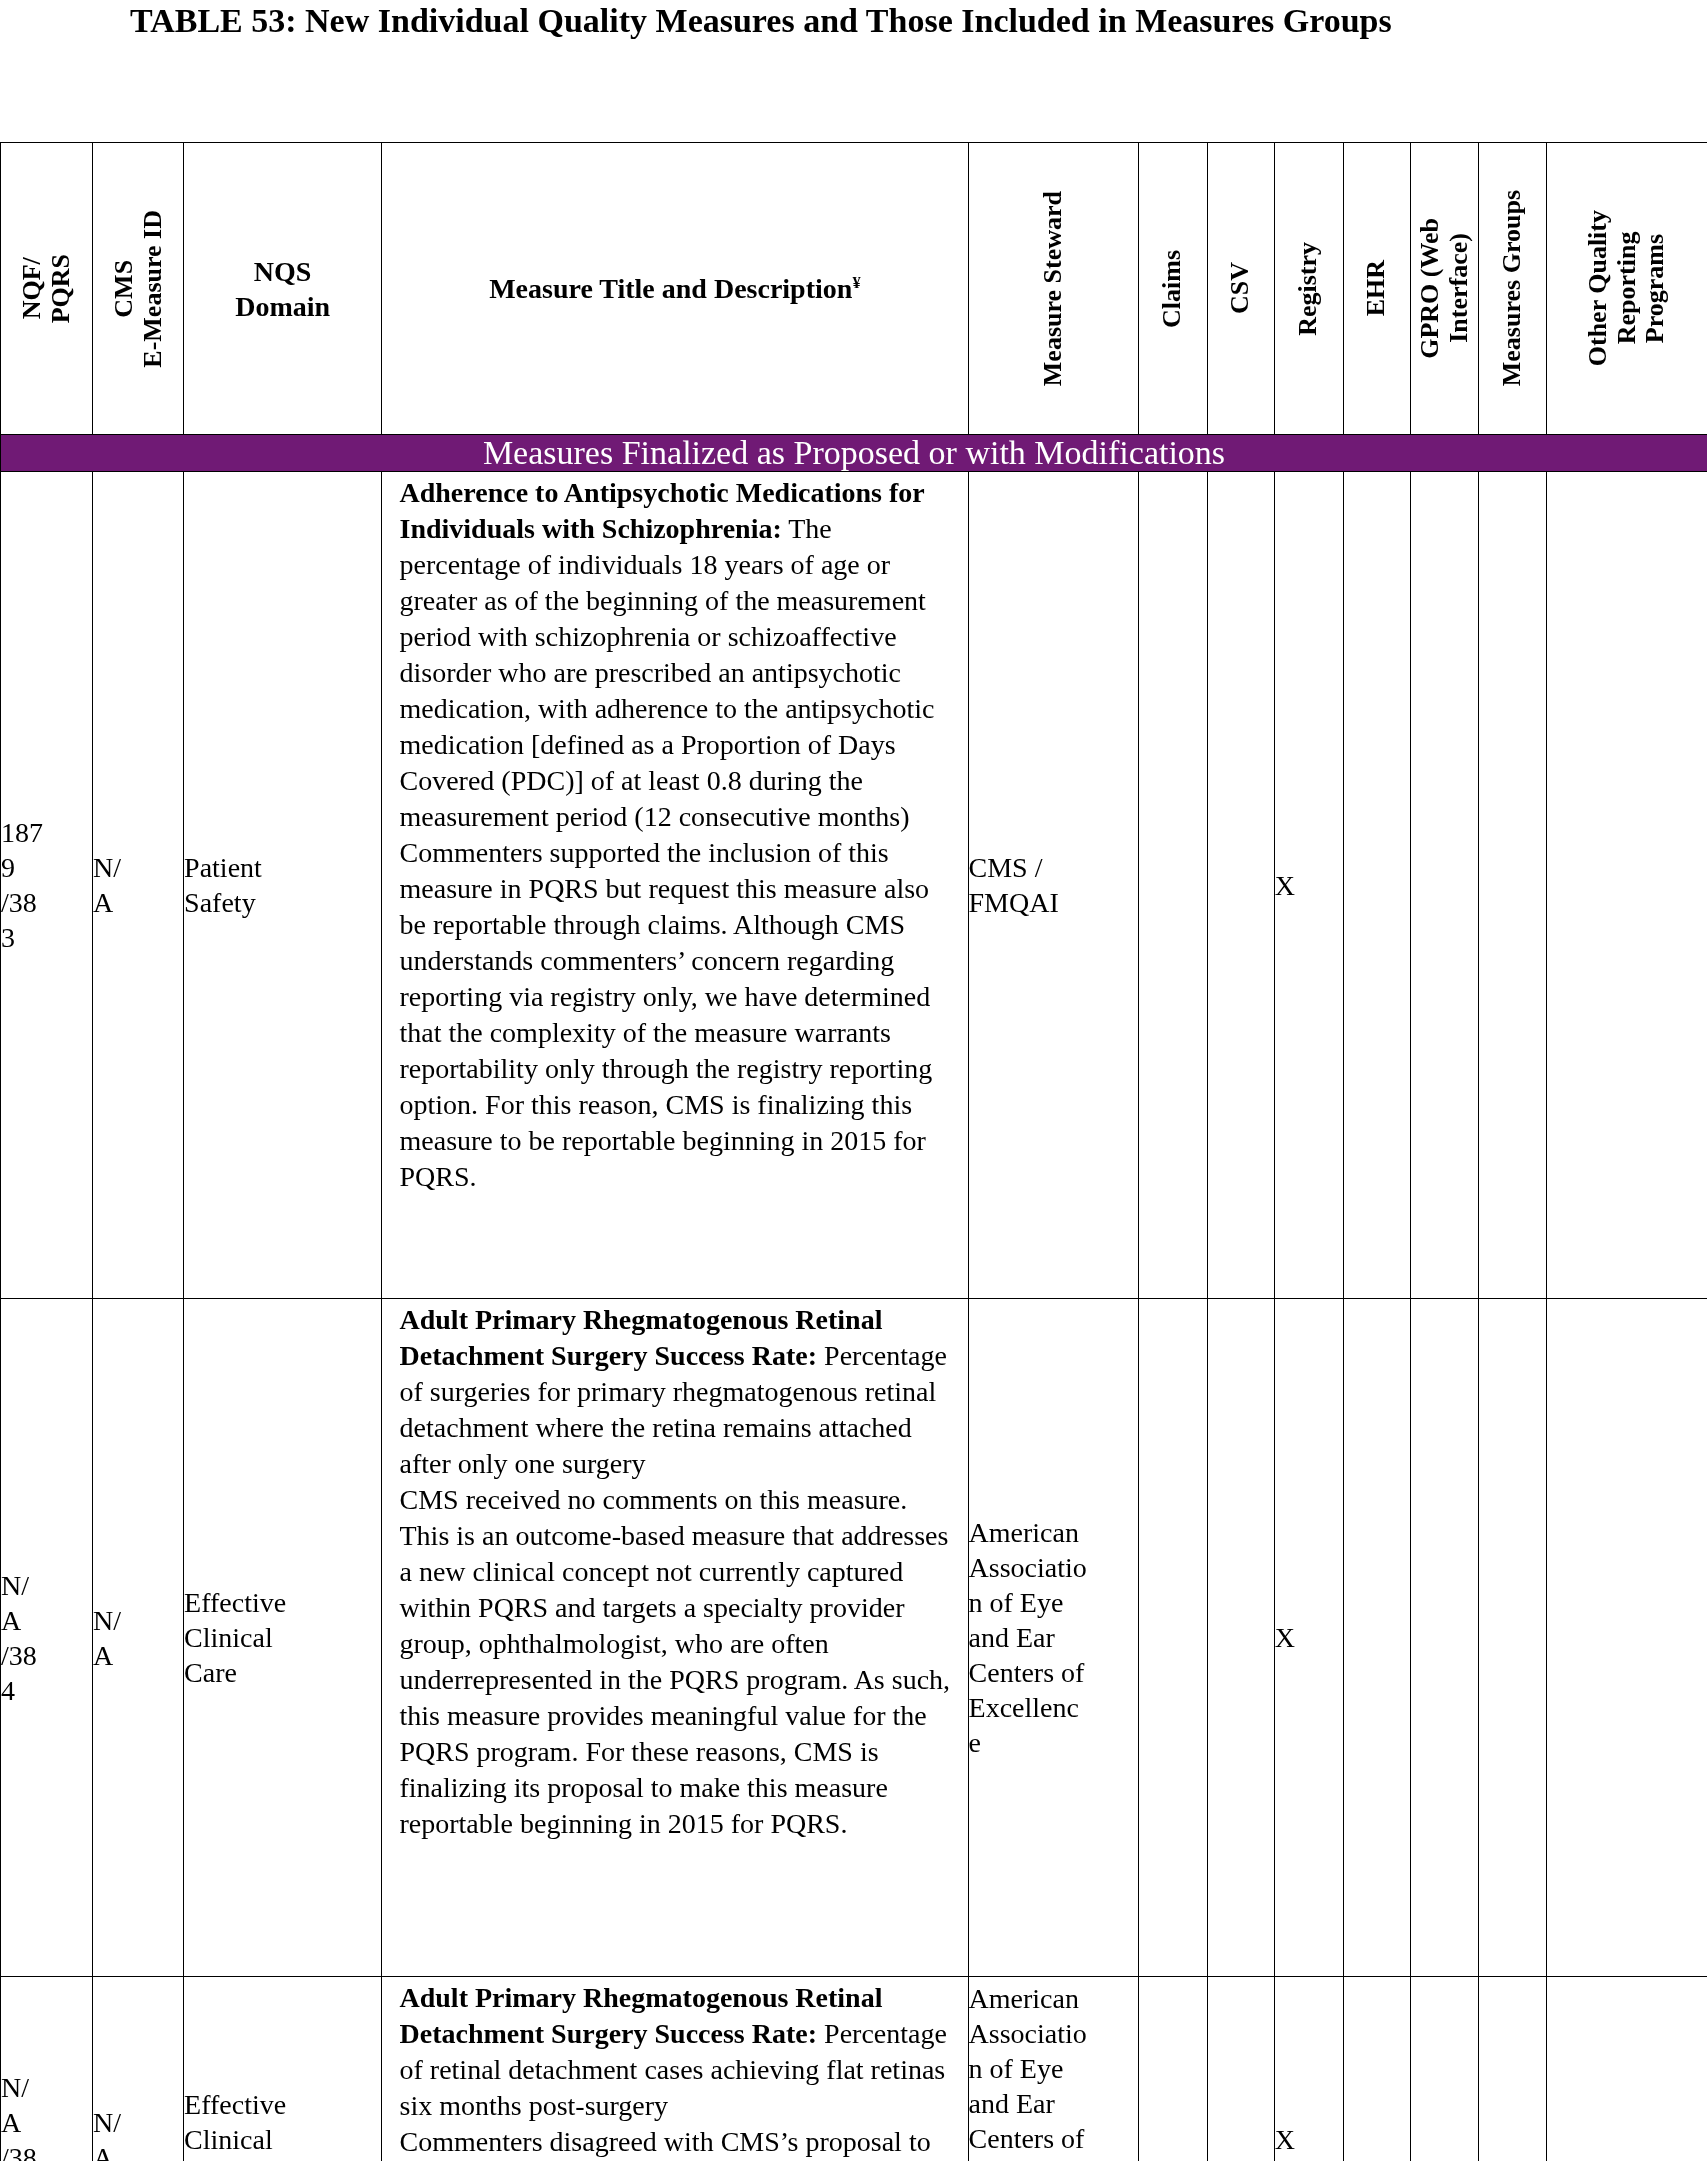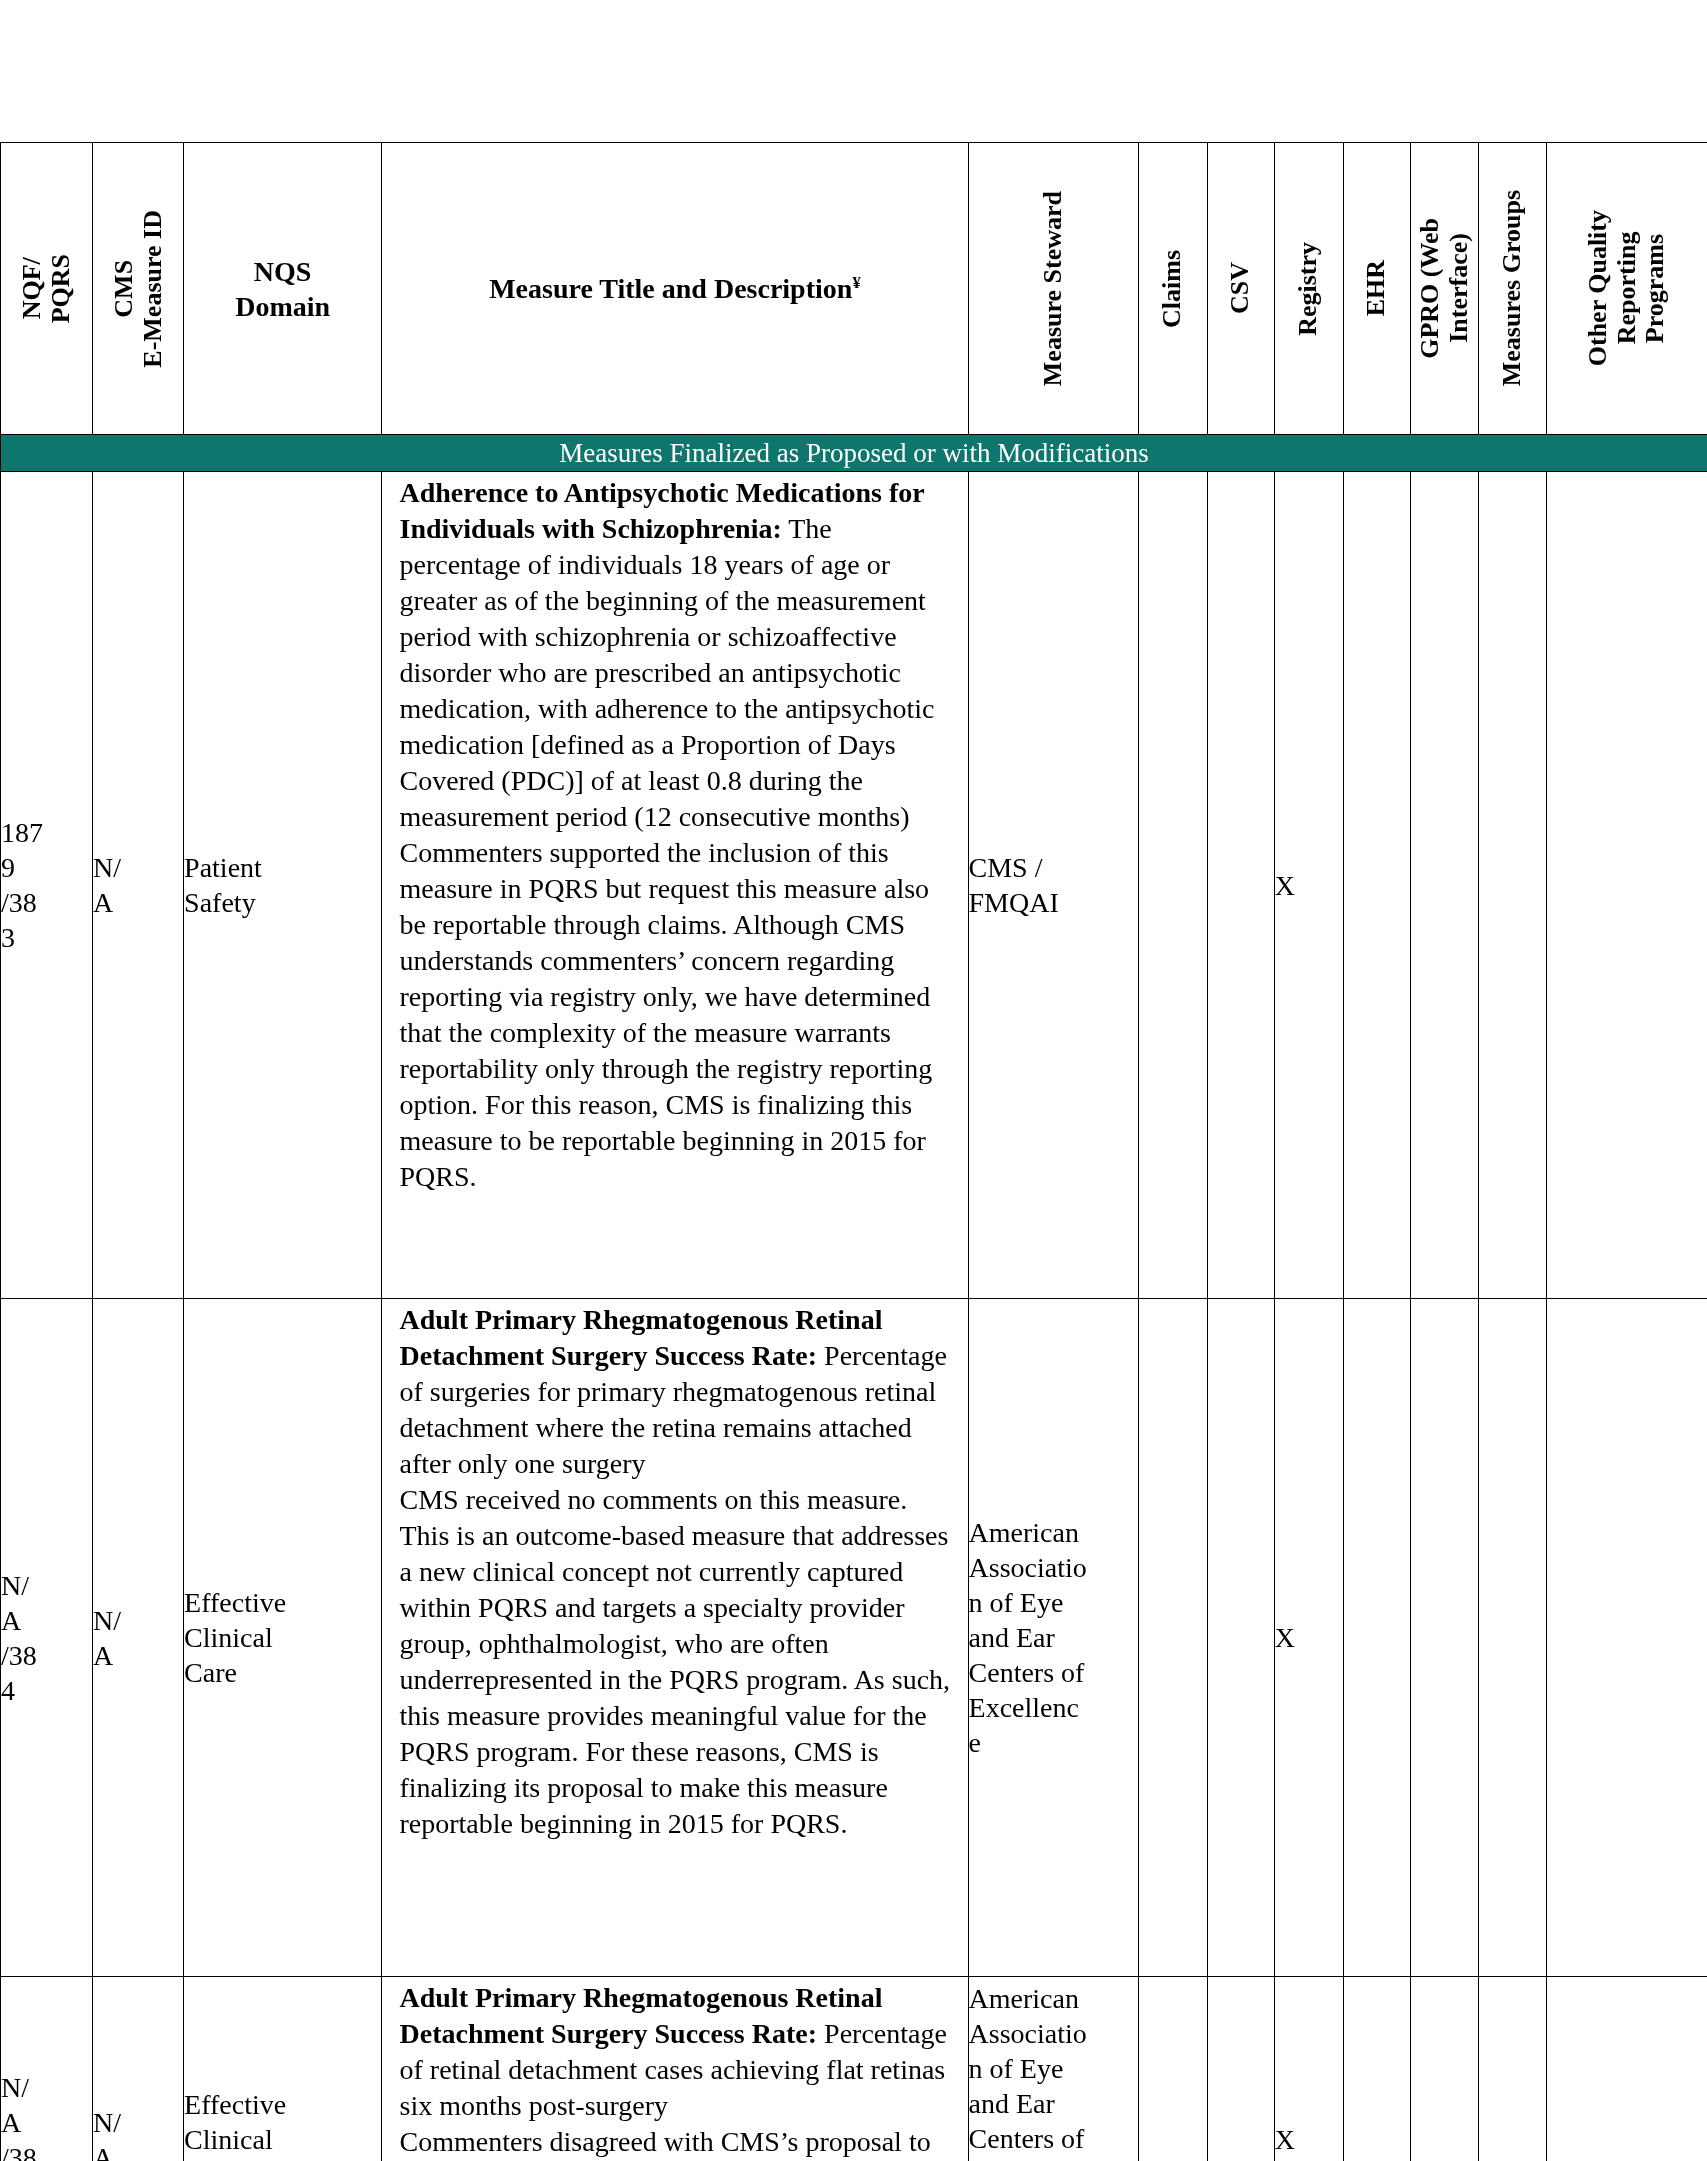--- a/index.html
+++ b/index.html
@@ -28,22 +28,22 @@
   .vert-wrap {
     height: 291px; display: flex; align-items: center; justify-content: center;
   }
   .vert {
     writing-mode: vertical-rl; transform: rotate(180deg);
     font-size: 26px; line-height: 28.5px; text-align: center; white-space: pre-line;
     font-weight: bold;
   }
   .sup { font-size: 16.4px; vertical-align: super; line-height: 0; }
   .banner td {
-    background: #0f766e; color: #fff; text-align: center;
-    font-size: 27px; height: 36px; line-height: 36px;
+    background: #701a75; color: #fff; text-align: center;
+    font-size: 34px; height: 36px; line-height: 36px;
     border-color: #000;
   }
   .cell-c { font-size: 28px; line-height: 35px; }
   .cell-id { white-space: pre-line; }
   .desc {
     font-size: 28px; line-height: 36px; text-align: left;
     padding: 2.6px 15.6px 2.6px 17.3px !important; vertical-align: top !important;
   }
   .desc b { font-weight: bold; text-align: right; }
   .desc .para2 { display: block; }
@@ -51,20 +51,21 @@
   .row1 { height: 827px; }
   .row2 { height: 678px; }
   .row3 { height: 326px; }
   .row3 .steward-cell { vertical-align: top; padding-top: 3.5px; }
   .row3 .mid { vertical-align: middle; }
 </style>
 </head>
 <body>
 
 <div class="title">
+  <span class="line1">TABLE 53:  New Individual Quality Measures and Those Included in Measures Groups</span>
 </div>
 
 <table class="main">
   <colgroup>
     <col style="width:92px">
     <col style="width:91px">
     <col style="width:198px">
     <col style="width:586px">
     <col style="width:170px">
     <col style="width:69px">

